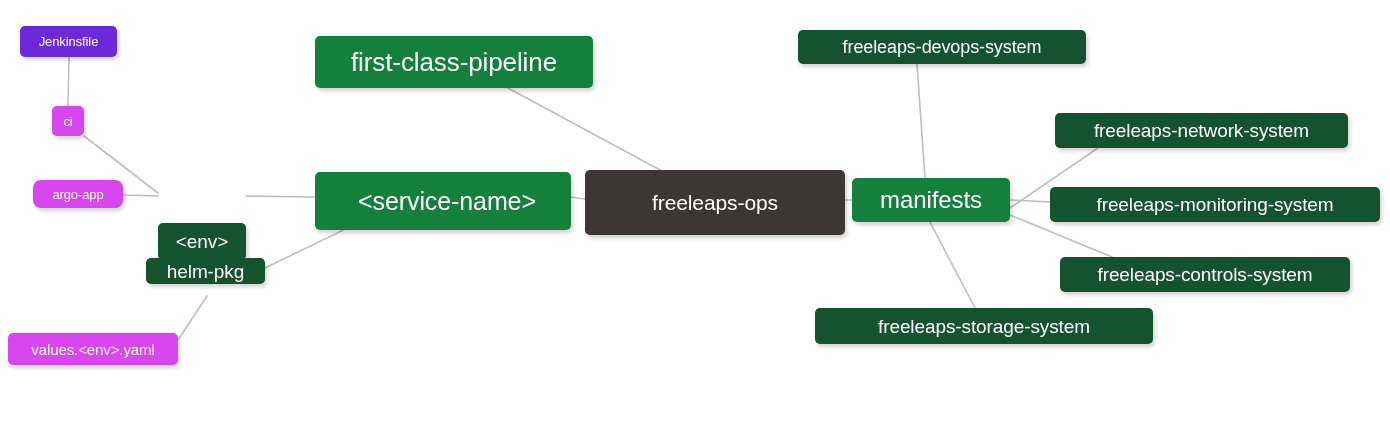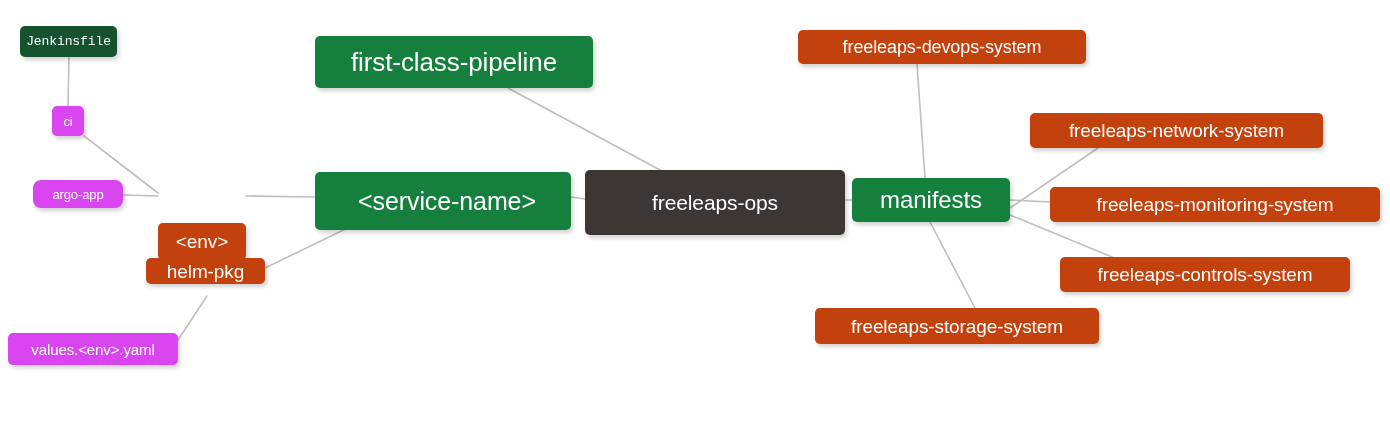--- a/index.html
+++ b/index.html
@@ -32,23 +32,23 @@
     align-items: center;
     justify-content: center;
     border-radius: 5px;
     color: #ffffff;
     white-space: nowrap;
     letter-spacing: -0.1px;
     box-shadow: 2px 3px 4px rgba(0,0,0,0.18);
     line-height: 1;
     padding: 0 8px;
   }
-  .n-orange { background: #14532d; font-family: Liberation Mono, monospace; }
+  .n-orange { background: #6d28d9; }
   .n-red    { background: #d946ef; }
-  .n-green  { background: #c2410c; }
+  .n-green  { background: #14532d; }
   .n-blue   { background: #15803d; }
   .n-dark   { background: #3c3734; }
 </style>
 </head>
 <body>
 
 <div id="mindmap-canvas">
   <svg id="edge-layer" viewBox="0 0 1390 421">
       <line x1="69" y1="57" x2="68" y2="106" stroke="#bfbfbf" stroke-width="1.6" stroke-linecap="round"></line>
       <line x1="84" y1="136" x2="158" y2="193" stroke="#bfbfbf" stroke-width="1.6" stroke-linecap="round"></line>
@@ -70,18 +70,18 @@
       <div class="node n-red" style="left: 52px; top: 106px; width: 32px; height: 30px; font-size: 13px;">ci</div>
       <div class="node n-red" style="left: 33px; top: 180px; width: 90px; height: 28px; font-size: 13px; border-radius: 8px;">argo-app</div>
       <div class="node n-green" style="left: 158px; top: 178px; width: 88px; height: 37px; font-size: 19px; margin-top: 45px;">&lt;env&gt;</div>
       <div class="node n-green" style="left: 146px; top: 258px; width: 119px; height: 26px; font-size: 19px;">helm-pkg</div>
       <div class="node n-red" style="left: 8px; top: 333px; width: 170px; height: 32px; font-size: 15px;">values.&lt;env&gt;.yaml</div>
       <div class="node n-blue" style="left: 315px; top: 36px; width: 278px; height: 52px; font-size: 26px;">first-class-pipeline</div>
       <div class="node n-blue" style="left: 315px; top: 172px; width: 256px; height: 58px; font-size: 25px; padding-left: 16px;">&lt;service-name&gt;</div>
       <div class="node n-dark" style="left: 585px; top: 170px; width: 260px; height: 65px; font-size: 21px;">freeleaps-ops</div>
       <div class="node n-blue" style="left: 852px; top: 178px; width: 158px; height: 44px; font-size: 24px;">manifests</div>
       <div class="node n-green" style="left: 798px; top: 30px; width: 288px; height: 34px; font-size: 18px;">freeleaps-devops-system</div>
-      <div class="node n-green" style="left: 1030px; top: 113px; width: 293px; height: 35px; font-size: 19px;">freeleaps-network-system</div>
+      <div class="node n-green" style="left: 1055px; top: 113px; width: 293px; height: 35px; font-size: 19px;">freeleaps-network-system</div>
       <div class="node n-green" style="left: 1050px; top: 187px; width: 330px; height: 35px; font-size: 19px;">freeleaps-monitoring-system</div>
       <div class="node n-green" style="left: 1060px; top: 257px; width: 290px; height: 35px; font-size: 19px;">freeleaps-controls-system</div>
-      <div class="node n-green" style="left: 815px; top: 308px; width: 284px; height: 36px; font-size: 19px;">freeleaps-storage-system</div>
+      <div class="node n-green" style="left: 815px; top: 308px; width: 338px; height: 36px; font-size: 19px;">freeleaps-storage-system</div>
     </div>
 </div>
 
 </body></html>

